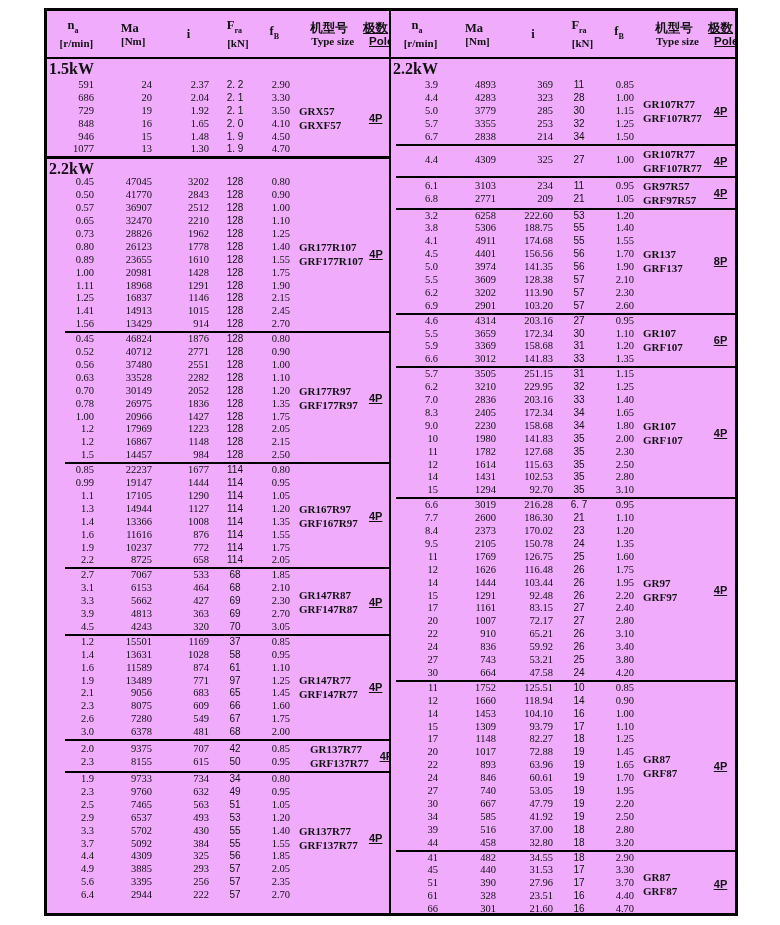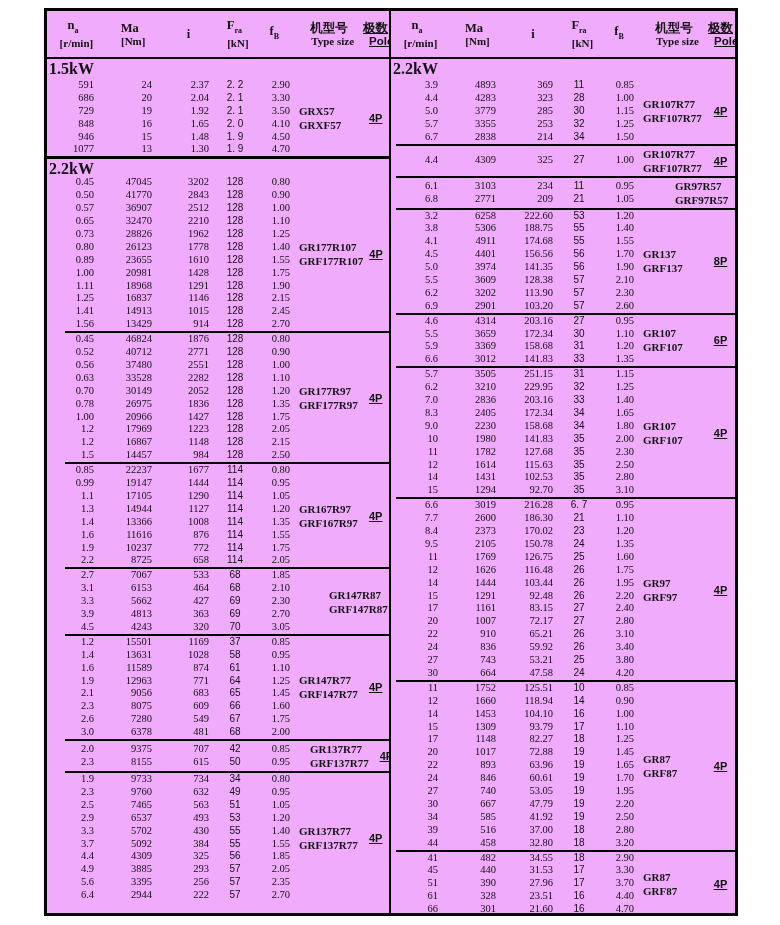--- a/index.html
+++ b/index.html
@@ -373,21 +373,21 @@
               <span class="cell c-fb w-fb">2.05</span>
             </div>
           </div>
           <div class="types w-type">
             <div>GR167R97</div>
             <div>GRF167R97</div>
           </div>
           <div class="pole w-pole">4P</div>
         </div>
         <div class="sepline"></div>
-        <div class="block" style="min-height: 64.5px; gap: 30px;">
+        <div class="block" style="min-height: 64.5px;">
           <div class="rows">
             <div class="row">
               <span class="cell c-na w-na">2.7</span>
               <span class="cell c-ma w-ma">7067</span>
               <span class="cell c-i w-i">533</span>
               <span class="cell c-fra w-fra">68</span>
               <span class="cell c-fb w-fb">1.85</span>
             </div>
             <div class="row">
               <span class="cell c-na w-na">3.1</span>
@@ -443,23 +443,23 @@
             </div>
             <div class="row">
               <span class="cell c-na w-na">1.6</span>
               <span class="cell c-ma w-ma">11589</span>
               <span class="cell c-i w-i">874</span>
               <span class="cell c-fra w-fra">61</span>
               <span class="cell c-fb w-fb">1.10</span>
             </div>
             <div class="row">
               <span class="cell c-na w-na">1.9</span>
-              <span class="cell c-ma w-ma">12963</span>
+              <span class="cell c-ma w-ma">13489</span>
               <span class="cell c-i w-i">771</span>
-              <span class="cell c-fra w-fra">64</span>
+              <span class="cell c-fra w-fra">97</span>
               <span class="cell c-fb w-fb">1.25</span>
             </div>
             <div class="row">
               <span class="cell c-na w-na">2.1</span>
               <span class="cell c-ma w-ma">9056</span>
               <span class="cell c-i w-i">683</span>
               <span class="cell c-fra w-fra">65</span>
               <span class="cell c-fb w-fb">1.45</span>
             </div>
             <div class="row">
@@ -682,21 +682,21 @@
               <span class="cell c-fb w-fb">1.00</span>
             </div>
           </div>
           <div class="types w-type">
             <div>GR107R77</div>
             <div>GRF107R77</div>
           </div>
           <div class="pole w-pole">4P</div>
         </div>
         <div class="sepline"></div>
-        <div class="block" style="min-height: 30px; gap: 32px;">
+        <div class="block" style="min-height: 30px;">
           <div class="rows">
             <div class="row">
               <span class="cell c-na w-na">6.1</span>
               <span class="cell c-ma w-ma">3103</span>
               <span class="cell c-i w-i">234</span>
               <span class="cell c-fra w-fra">11</span>
               <span class="cell c-fb w-fb">0.95</span>
             </div>
             <div class="row">
               <span class="cell c-na w-na">6.8</span>

